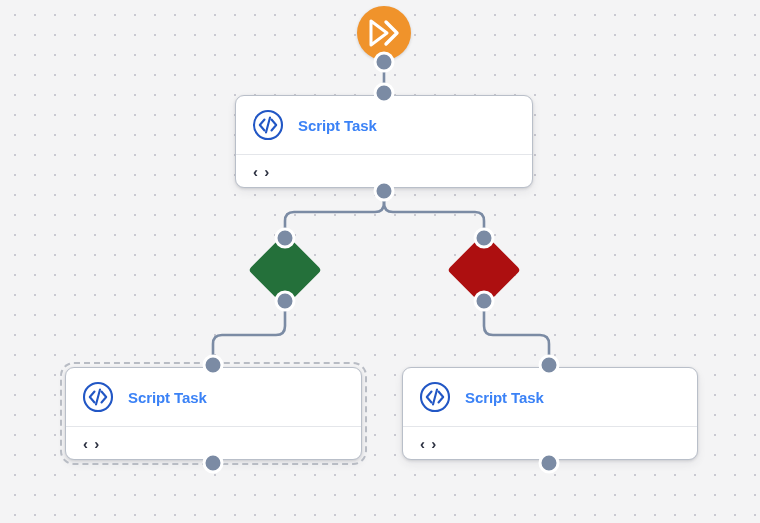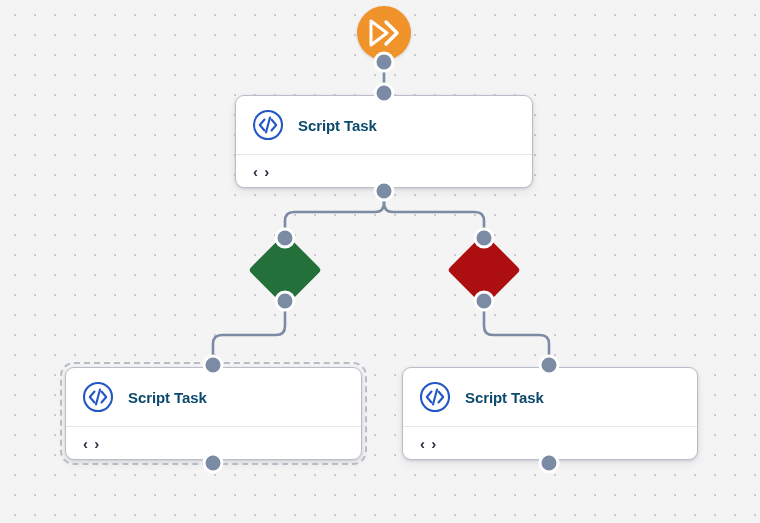--- a/index.html
+++ b/index.html
@@ -62,21 +62,21 @@
   .card-header {
     flex: 0 0 58px;
     display: flex;
     align-items: center;
     padding-left: 16px;
     gap: 14px;
   }
   .card-title {
     font-size: 15px;
     font-weight: bold;
-    color: #0c4a6e;
+    color: #3b82f6;
     letter-spacing: -0.1px;
     white-space: nowrap;
   }
   .card-divider {
     height: 1px;
     background: #e4e6ea;
     margin: 0;
   }
   .card-body {
     flex: 1 1 auto;

